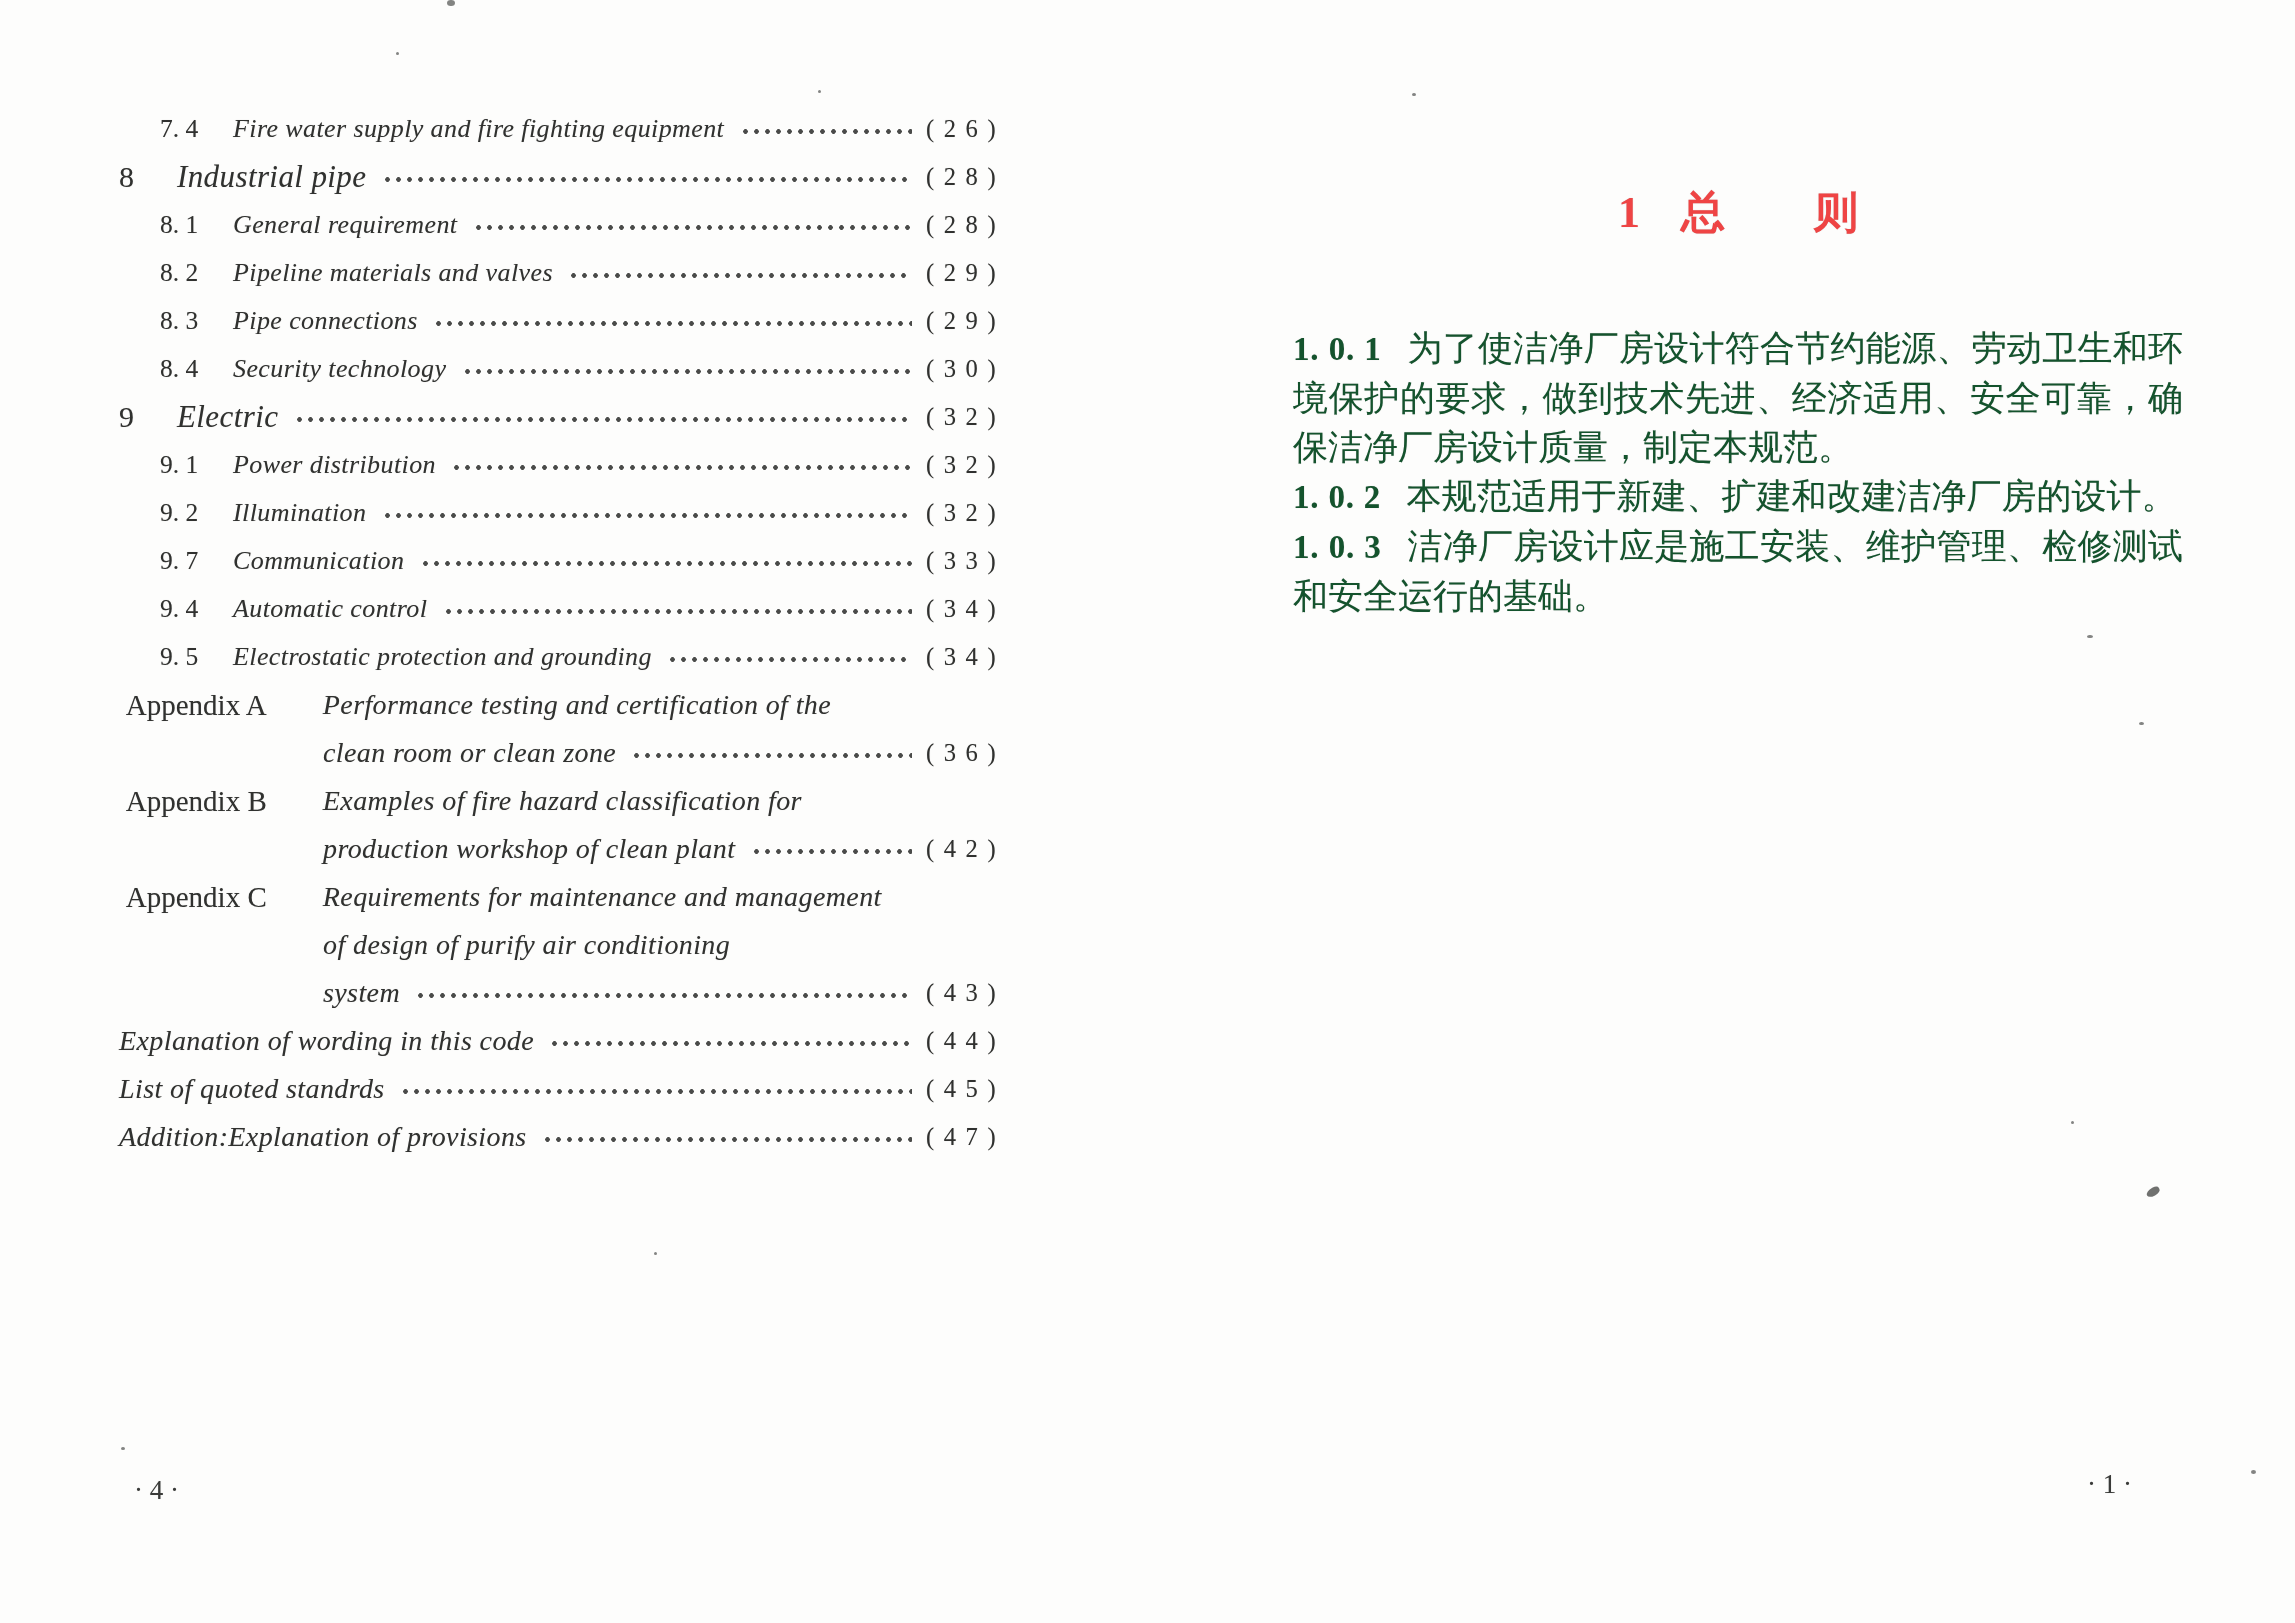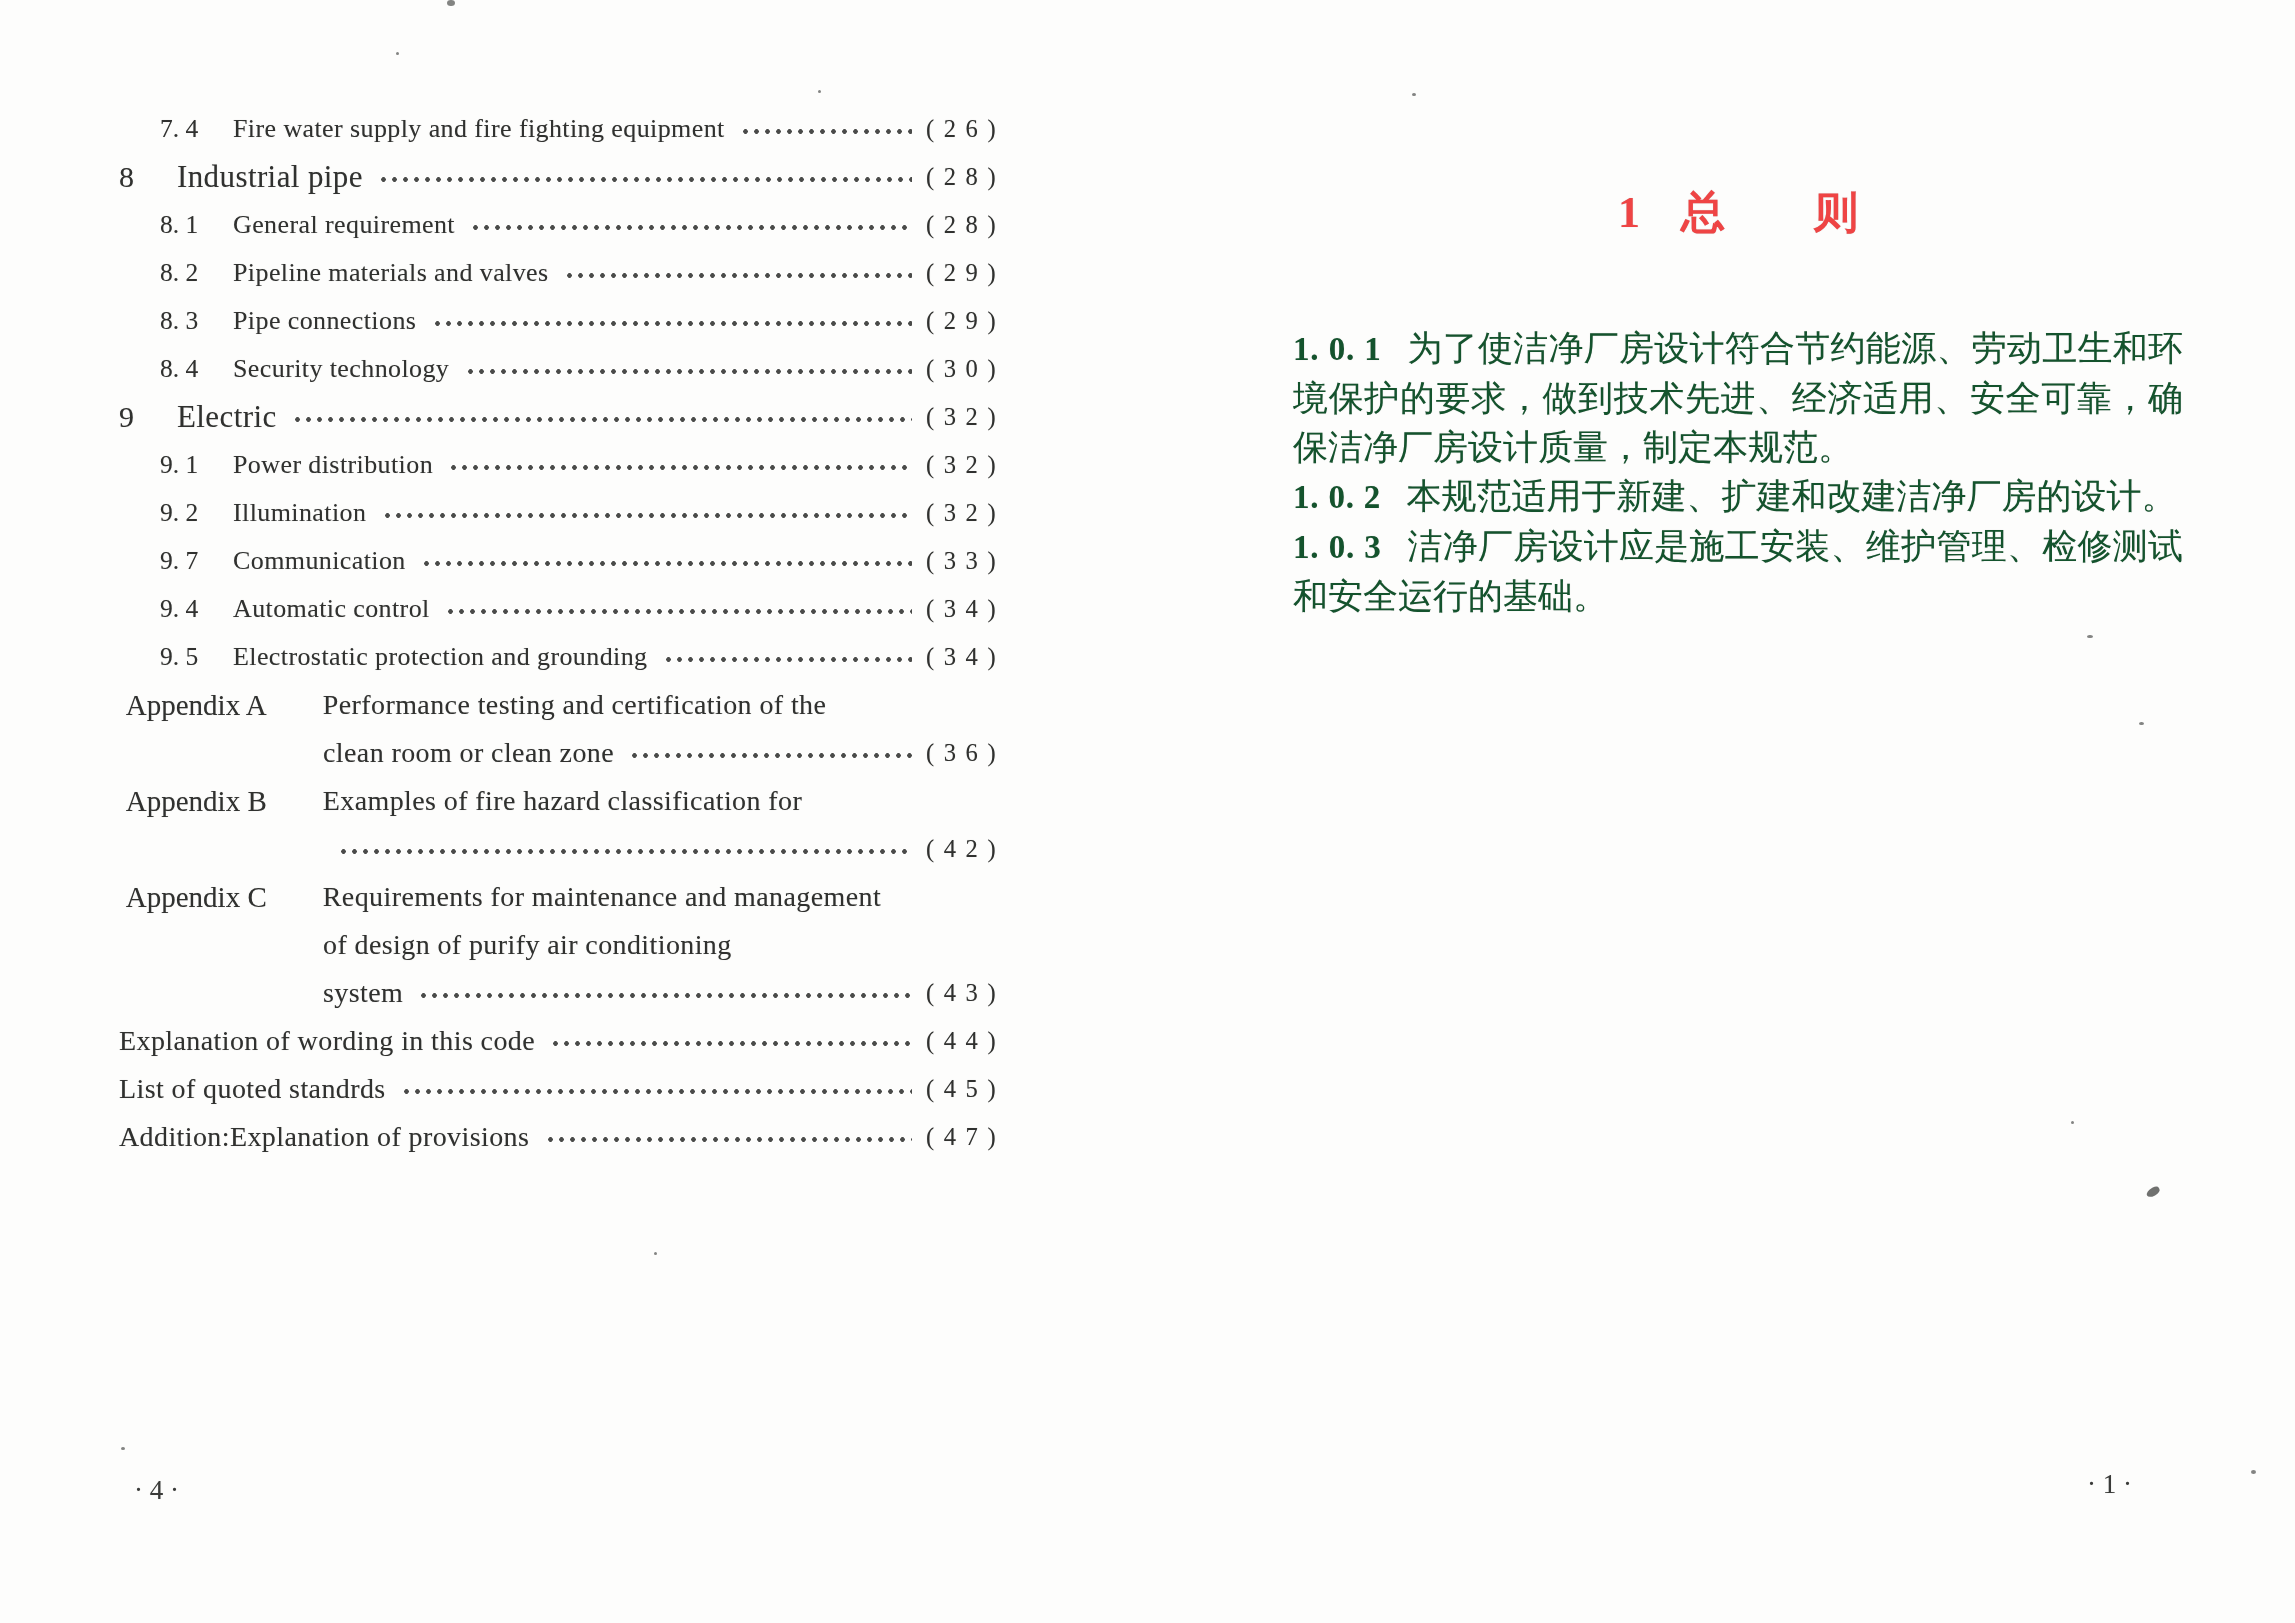--- a/index.html
+++ b/index.html
@@ -22,21 +22,21 @@
   }
   .toc-label{flex:0 0 auto;}
   .lvl-sub .toc-label{margin-left:41px;width:73px;font-size:25.5px;}
   .lvl-sub .toc-title{font-size:26px;}
   .lvl-chapter .toc-label{margin-left:0;width:58px;font-size:30px;}
   .lvl-chapter .toc-title{font-size:31px;}
   .lvl-appendix .toc-label{margin-left:6.8px;width:197px;font-size:29px;}
   .lvl-appendix .toc-title{font-size:28px;}
   .lvl-appendix.cont{padding-left:204px;}
   .lvl-plain .toc-title{font-size:28px;}
-  .toc-title{flex:0 0 auto;letter-spacing:0.4px;}
+  .toc-title{flex:0 0 auto;letter-spacing:0.4px;font-style:italic;}
   .leader{
     flex:1 1 auto;
     height:8.5px;align-self:center;
     margin:5.1px 13.6px 0 15.3px;
     background-image:radial-gradient(circle,#4a4b49 2px,rgba(0,0,0,0) 2.5px);
     background-size:11px 8.5px;
     background-repeat:repeat-x;
     background-position:left center;
     min-width:0;
   }
@@ -163,20 +163,21 @@
     <div class="toc-row lvl-appendix cont">
       <span class="toc-title">clean room or clean zone</span>
       <span class="leader"></span>
       <span class="toc-page">( 3 6 )</span>
     </div>
     <div class="toc-row lvl-appendix">
       <span class="toc-label">Appendix B</span>
       <span class="toc-title">Examples of fire hazard classification for</span>
     </div>
     <div class="toc-row lvl-appendix cont">
+      <span class="toc-title">production workshop of clean plant</span>
       <span class="leader"></span>
       <span class="toc-page">( 4 2 )</span>
     </div>
     <div class="toc-row lvl-appendix">
       <span class="toc-label">Appendix C</span>
       <span class="toc-title">Requirements for maintenance and management</span>
     </div>
     <div class="toc-row lvl-appendix cont">
       <span class="toc-title">of design of purify air conditioning</span>
     </div>

